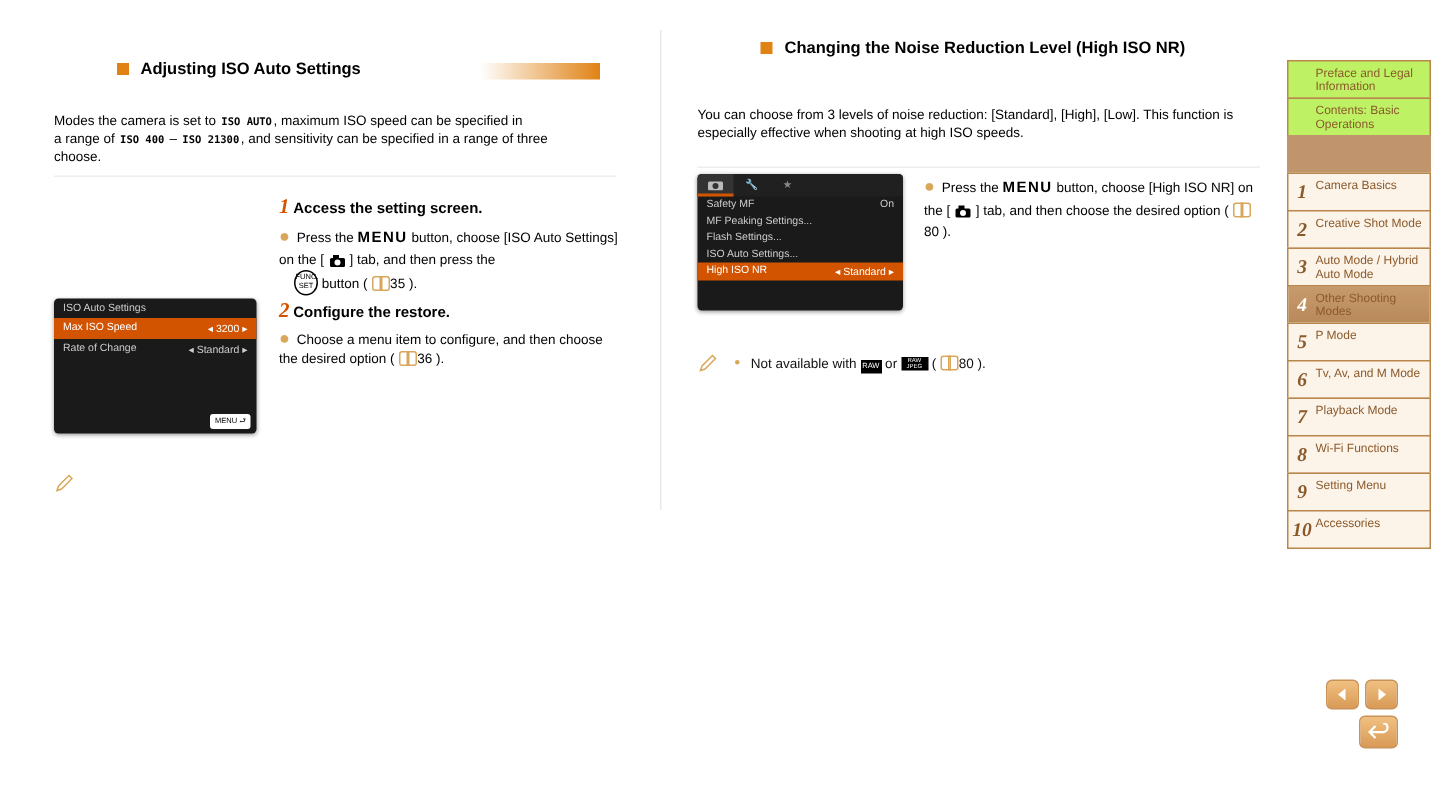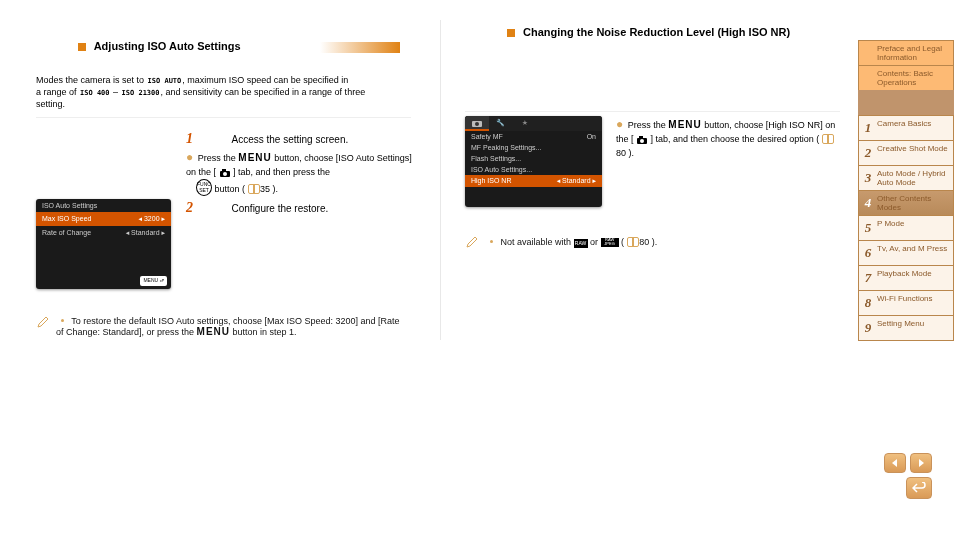--- a/index.html
+++ b/index.html
@@ -1,38 +1,38 @@
 <!DOCTYPE html>
 <html><head>
 <meta charset="utf-8">
 <style>
 html,body{margin:0;padding:0;width:954px;height:534px;background:#fff;font-family:Arial,Helvetica,sans-serif;font-size:9px;color:#000;overflow:hidden;}
 .page{position:relative;width:954px;height:534px;}
 
 .tabs{position:absolute;right:0;top:40px;width:96px;}
 .tab{height:24px;border:1px solid #b9864c;margin-bottom:0;position:relative;}
 .tab+.tab{margin-top:-1px;}
-.tab.preface{background:#fdba74;}
+.tab.preface{background:#bef264;}
 .tab.header{background:#c0946c;height:24px;border-color:#c0946c;}
 .tab.num{background:#fcf3e9;}
 .tab.active{background:#c0946c;background:linear-gradient(#c79a6d,#b88a5a);}
 .tab .n{position:absolute;left:2px;top:0;bottom:0;width:14px;display:flex;align-items:center;justify-content:center;font-family:Georgia,'Times New Roman',serif;font-style:italic;font-weight:bold;font-size:13px;color:#8b5a2b;}
 .tab.active .n{color:#fff;}
 .tab .lbl{position:absolute;left:18px;top:3px;font-size:8px;line-height:9px;color:#8b5a2b;}
 .bannerfade{position:absolute;left:320px;top:42px;height:11px;width:80px;background:linear-gradient(90deg,transparent,#e08214);}
 .sectitle{position:absolute;font-size:11px;color:#000;font-weight:bold;padding-left:42px;}
 .lefttitle{left:36px;top:40px;}
 .righttitle{left:465px;top:24px;}
 .lefttitle .sm,.righttitle .sm{width:8px;height:8px;display:inline-block;background:#e08214;margin-right:5px;vertical-align:middle;}
 .bodytext{position:absolute;left:36px;top:74px;width:370px;font-size:9px;line-height:12px;}
 .bodytext2{position:absolute;left:465px;top:70px;width:370px;font-size:9px;line-height:12px;}
 .icon-iso{display:inline-block;font-family:monospace;font-size:7px;font-weight:bold;line-height:5px;margin:0 1px;}
 .stepnum{font-family:Georgia,'Times New Roman',serif;font-style:italic;font-weight:bold;color:#d35400;font-size:14px;}
 .step{position:absolute;}
-.step .title{font-weight:normal;font-size:10px;margin-left:36px;}
+.step .title{font-weight:bold;font-size:10px;}
 .bullet{color:#d9a75c;font-size:12px;margin-right:2px;}
 .menu-word{font-family:Arial;font-size:10px;letter-spacing:1px;font-weight:bold;}
 .cam-icn{display:inline-block;}
 .cam-icn svg{vertical-align:middle;}
 .book{display:inline-block;width:10px;height:8px;position:relative;}
 .book::before,.book::after{content:"";position:absolute;top:0;width:5px;height:8px;border:1px solid #d9a75c;border-radius:2px 0 0 2px;}
 .book::after{left:5px;border-radius:0 2px 2px 0;}
 .funcset{display:inline-block;width:14px;height:14px;border:1px solid #000;border-radius:50%;font-size:5px;text-align:center;line-height:6px;padding-top:1px;}
 
 .lcd{position:absolute;background:#1a1a1a;color:#fff;font-size:7px;border-radius:3px;overflow:hidden;box-shadow:0 1px 3px rgba(0,0,0,.4);}
@@ -83,61 +83,65 @@
     <div class="tab num">
         <span class="n">2</span>
         <span class="lbl">Creative Shot Mode</span>
       </div>
     <div class="tab num">
         <span class="n">3</span>
         <span class="lbl">Auto Mode / Hybrid Auto Mode</span>
       </div>
     <div class="tab num active">
         <span class="n">4</span>
-        <span class="lbl">Other Contents Modes</span>
+        <span class="lbl">Other Shooting Modes</span>
       </div>
     <div class="tab num">
         <span class="n">5</span>
         <span class="lbl">P Mode</span>
       </div>
     <div class="tab num">
         <span class="n">6</span>
-        <span class="lbl">Tv, Av, and M Press</span>
+        <span class="lbl">Tv, Av, and M Mode</span>
       </div>
     <div class="tab num">
         <span class="n">7</span>
         <span class="lbl">Playback Mode</span>
       </div>
     <div class="tab num">
         <span class="n">8</span>
         <span class="lbl">Wi-Fi Functions</span>
       </div>
     <div class="tab num">
         <span class="n">9</span>
         <span class="lbl">Setting Menu</span>
+      </div>
+    <div class="tab num">
+        <span class="n">10</span>
+        <span class="lbl">Accessories</span>
       </div>
   </div>
 
   <div class="sep"></div>
 
   <div class="sectitle lefttitle">
     <span class="sm"></span>
     <span>Adjusting ISO Auto Settings</span>
   </div>
 
   <div class="bodytext">
     <span>Modes the camera is set to</span>
     <span class="icon-iso">ISO
 AUTO</span><span>, maximum ISO speed can be specified in</span><br>
     <span>a range of</span>
     <span class="icon-iso">ISO
 400</span> –
     <span class="icon-iso">ISO
 21300</span><span>, and sensitivity can be specified in a range of three</span><br>
-    <span>setting.</span>
+    <span>choose.</span>
   </div>
 
   <hr class="full" style="top:112px">
 
   <div class="step" style="left:186px;top:131px;width:230px">
     <span class="stepnum">1</span>
     <span class="title">Access the setting screen.</span><br>
     <div style="margin-top:3px;line-height:14px">
       <span class="bullet">●</span>
       <span>Press the</span>
@@ -154,54 +158,56 @@
       <span> button (</span>
       <span class="book"></span>
       <span>35</span>
       <span>).</span>
     </div>
   </div>
 
   <div class="step" style="left:186px;top:200px;width:230px">
     <span class="stepnum">2</span>
     <span class="title">Configure the restore.</span><br>
+    <div style="margin-top:3px;line-height:13px">
+      <span class="bullet">●</span>
+      <span>Choose a menu item to configure, and then choose the desired option (</span>
+      <span class="book"></span>
+      <span>36</span>
+      <span>).</span>
+    </div>
   </div>
 
   <div class="lcd lcd1">
     <div class="lcd-title">ISO Auto Settings</div>
     <div class="lcd-row sel">
       <span>Max ISO Speed</span>
       <span>◂ <span>3200</span> ▸</span>
     </div>
     <div class="lcd-row">
       <span>Rate of Change</span>
       <span>◂ <span>Standard</span> ▸</span>
     </div>
     <div class="lcd-menubtn"><span>MENU</span> ⮐</div>
   </div>
 
   <div class="pencil" style="left:36px;top:315px">
     <svg width="14" height="14">
         <path d="M2 12 L3 9 L10 2 L12 4 L5 11 Z" fill="none" stroke="#d9a75c" stroke-width="1"></path>
       </svg>
   </div>
-  <div style="position:absolute;left:56px;top:316px;width:350px" class="notetext">
-    <span class="note-dot"></span>
-    <span>To restore the default ISO Auto settings, choose [Max ISO Speed: 3200] and [Rate of Change: Standard], or press the </span>
-    <span class="menu-word">MENU</span>
-    <span> button in step 1.</span>
-  </div>
 
   <div class="bannerfade"></div>
 
   <div class="sectitle righttitle" style="left:465px;top:26px;width:370px">
     <span class="sm"></span>
     <span>Changing the Noise Reduction Level (High ISO NR)</span>
   </div>
 
+  <div class="bodytext2">You can choose from 3 levels of noise reduction: [Standard], [High], [Low]. This function is especially effective when shooting at high ISO speeds.</div>
 
   <hr class="full right" style="top:106px">
 
   <div class="step" style="left:616px;top:117px;width:220px">
     <div style="line-height:14px">
       <span class="bullet">●</span>
       <span>Press the </span>
       <span class="menu-word">MENU</span>
       <span> button, choose [High ISO NR] on the [</span>
       <span class="cam-icn"><svg width="12" height="10">

